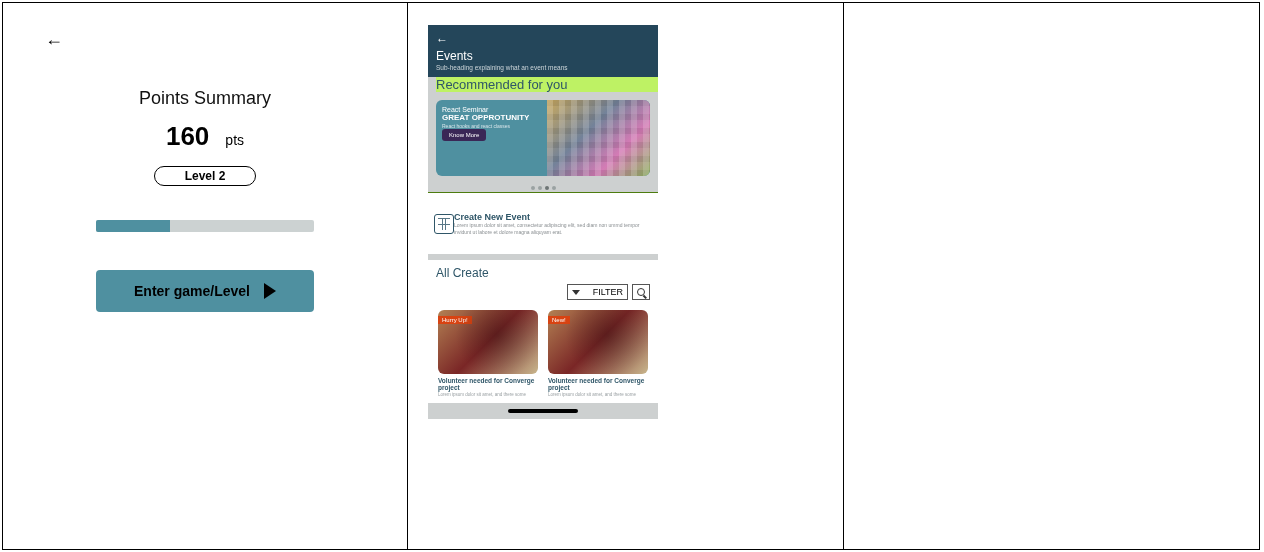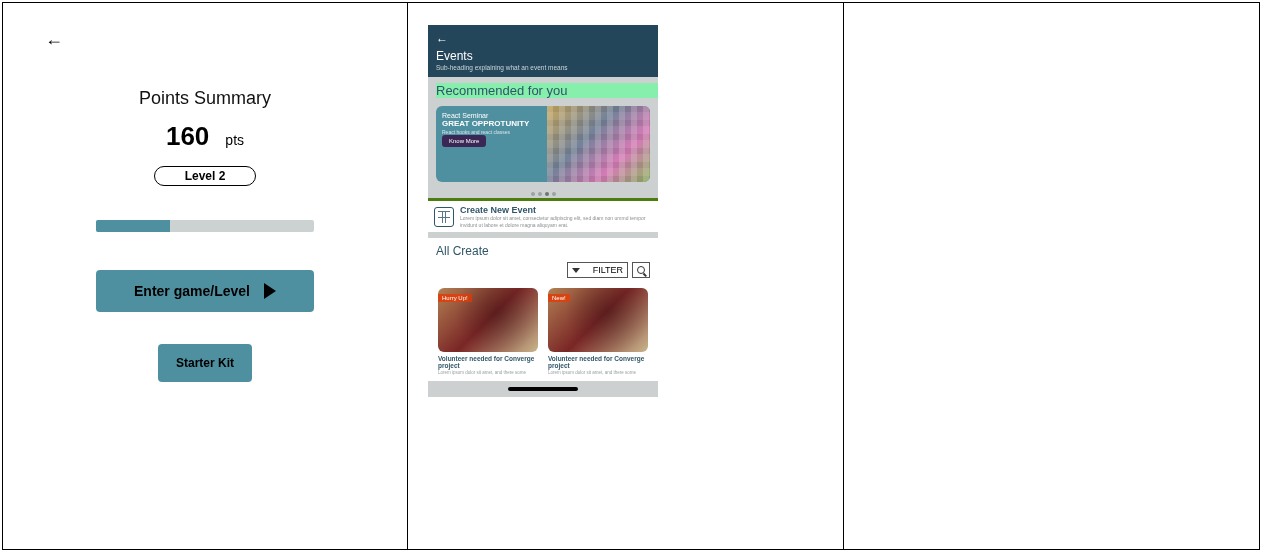--- a/index.html
+++ b/index.html
@@ -150,22 +150,22 @@
     font-size: 6.5px;
     color: #cdd6da;
   }
   .section-white {
     background: #fff;
     padding: 4px 8px 6px 8px;
   }
   .rec-title {
     font-size: 13px;
     color: #2f5668;
-    margin: 6px 0 8px 8px;
-    background: #86efac;
+    margin: 0 0 8px 8px;
+    background: #bef264;
   }
   .rec-card-wrap { background:#cdd0d0; padding: 0 8px 6px 8px; }
   .rec-card {
     display: flex;
     background: #4f90a0;
     border-radius: 6px;
     overflow: hidden;
     height: 76px;
   }
   .rec-left {
@@ -205,23 +205,23 @@
     display:flex; gap:3px; justify-content:center;
     padding: 4px 0 2px 0;
     background:#cdd0d0;
   }
   .dots span {
     width:4px; height:4px; border-radius:50%;
     background:#9aa2a2;
   }
   .dots span.active { background:#6d7575; }
   .create-event {
-    display:flex; gap:6px; align-items:flex-start;
-    padding: 4px 6px;
-    border-top: 3px solid #4d7c0f;
+    display:flex; align-items:flex-start;
+    padding: 19px 6px;
+    border-top: 1px solid #4d7c0f;
   }
   .cal-icon {
     width: 20px; height: 20px;
     border: 1.5px solid #2f5668;
     border-radius: 3px;
     position: relative;
     flex-shrink: 0;
     margin-top: 2px;
   }
   .cal-icon::before {
@@ -331,21 +331,20 @@
       </div>
       <div class="level-badge">Level 2</div>
       <div class="progress-outer">
         <div class="progress-inner" id="progress-fill" style="width: 34%;"></div>
       </div>
       <button class="big-button">
         <span>Enter game/Level</span>
         <span class="play-icon"></span>
       </button>
       <div class="small-btn-row">
-        <button class="small-btn">Starter Kit</button>
       </div>
     </div>
   </div>
 
   <div class="cell cell-mid">
     <div class="phone">
       <div class="phone-header">
         <span class="phone-back">←</span>
         <h1>Events</h1>
         <div class="sub">Sub-heading explaining what an event means</div>

